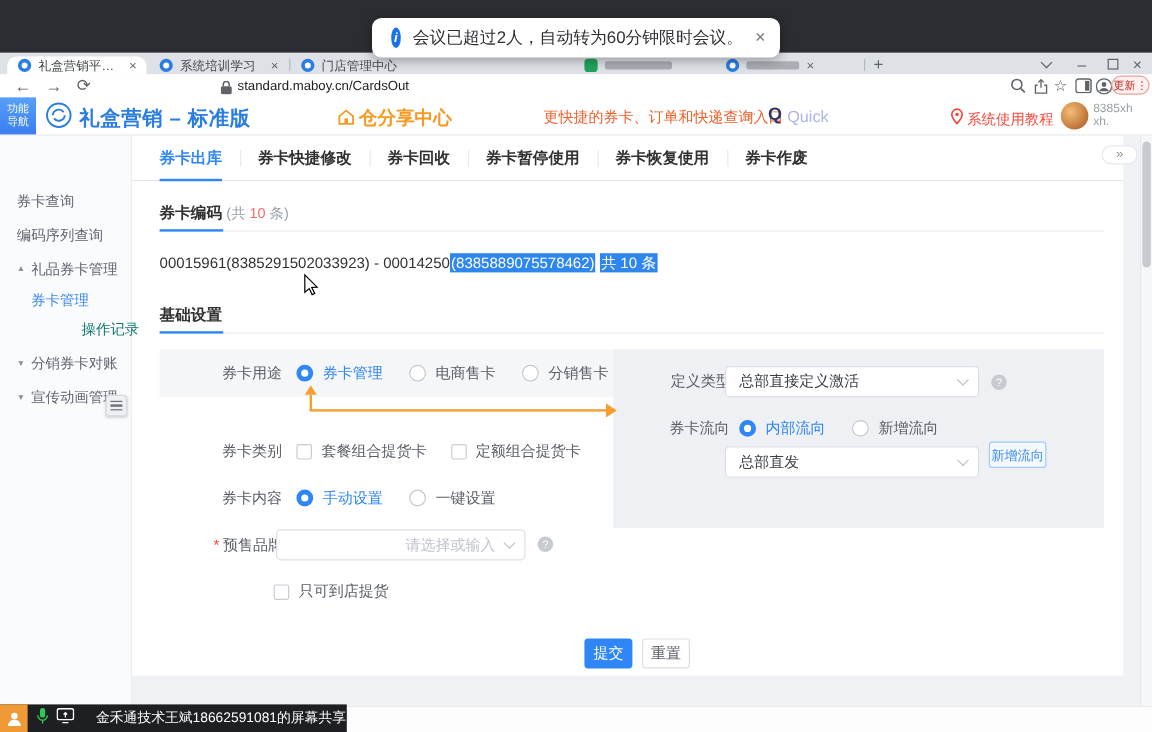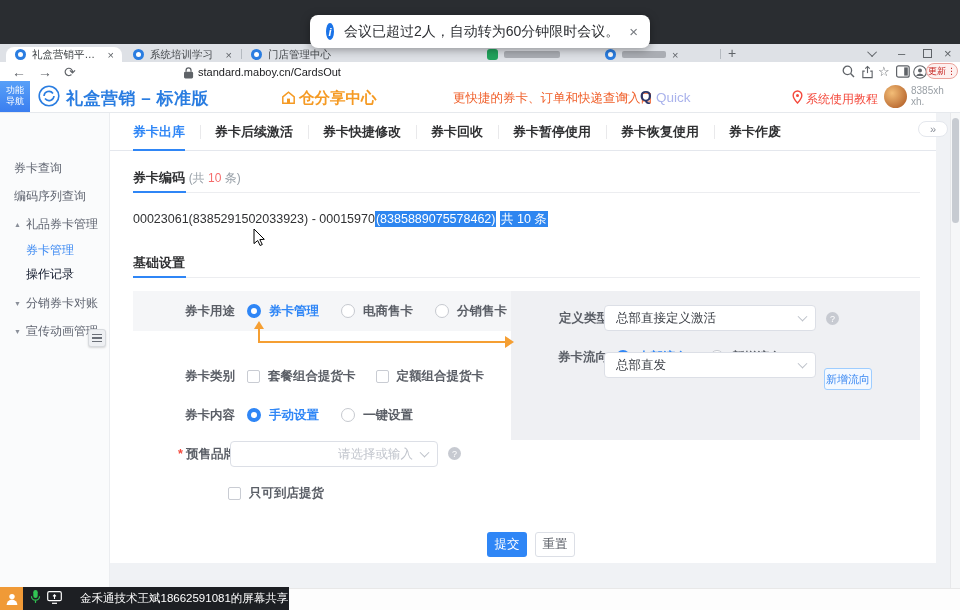--- a/index.html
+++ b/index.html
@@ -64,21 +64,21 @@
   
   .page { left:0; top:113px; width:960px; height:475px; background:#f0f2f5; }
   .sidebar { left:0; top:113px; width:110px; height:475px; background:#fafbfc; border-right:1px solid #ebedf0; z-index:2;}
   .sb-title { height:38px; background:#edf0f3; display:flex; align-items:center; padding-left:14px;
     font-size:13px; font-weight:bold; color:#303133; }
   .sb-item { position:absolute; left:0; width:100%; height:24px; display:flex; align-items:center;
     font-size:12px; color:#5f6470; padding-left:14px; }
   .sb-item .tri { font-size:7px; color:#8a8f99; margin-right:5px; margin-left:-6px; }
   .sb-item.child { padding-left:26px; }
   .sb-item.on { color:#3d8af2; }
-  .sb-item.dim { color:#0f172a; }
+  .sb-item.dim { color:#0f766e;margin-left:42px; }
   .sb-handle { position:absolute; left:88px; top:216px; width:18px; height:18px; background:#eef0f3;
     border:1px solid #d7dade; border-radius:3px; box-shadow:0 1px 2px rgba(0,0,0,.15);
     display:flex; flex-direction:column; justify-content:center; gap:2px; padding:0 3px;}
   .sb-handle i { display:block; height:1.5px; background:#6b7078; }
 
   
   .card { left:110px; top:113px; width:826px; height:450px; background:#fff; z-index:1;}
   .ptabs { position:absolute; left:0; top:0; width:826px; height:38px; border-bottom:1px solid #e4e7ed;
     display:flex; align-items:center; padding-left:8px; }
   .ptab { position:relative; height:38px; line-height:38px; padding:0 15px; font-size:13px; color:#303133; font-weight:bold;}
@@ -93,21 +93,21 @@
   .sec-count b { color:#f56c6c; font-weight:normal; }
   .blue-seg { position:absolute; left:23px; width:53px; height:2px; background:#2f86f6; z-index:2;}
   .hr { position:absolute; left:23px; width:787px; height:1px; background:#ecedf0; }
 
   .code-line { position:absolute; left:23px; top:98px; font-size:12.5px; color:#303133; }
   .selhl { background:#2e86f0; color:#fff; padding:1px 1px; }
 
   .band-left { position:absolute; left:23px; top:178px; width:378px; height:40px; background:#f5f6f8; }
   .panel-right { position:absolute; left:401px; top:178px; width:409px; height:149px; background:#eff0f3; }
 
-  .frow { position:absolute; display:flex; align-items:center;font-weight:bold; }
+  .frow { position:absolute; display:flex; align-items:center; }
   .flabel { font-size:12.5px; color:#5a5e66; }
   .radio { width:14px; height:14px; border-radius:50%; border:1px solid #c6c9cf; background:#fff; flex:none;}
   .radio.on { border:4px solid #2f86f6; }
   .cbox { width:13px; height:13px; border:1px solid #c9ccd3; border-radius:2px; background:#fff; flex:none;}
   .opt { font-size:12.5px; color:#5a5e66; margin-left:8px; }
   .opt.on { color:#2f86f6; }
   .sel { position:absolute; background:#fff; border:1px solid #dcdfe6; border-radius:4px;
     display:flex; align-items:center; padding:0 24px 0 11px; font-size:12.5px; color:#3b3f46; }
   .sel .ph { color:#c0c4cc; }
   .chev { position:absolute; right:9px; top:50%; width:7px; height:7px;
@@ -294,40 +294,39 @@
   <div class="sb-handle">
       <i></i>
       <i></i>
       <i></i>
     </div>
 </div>
 
 <div class="abs card">
   <div class="ptabs">
     <div class="ptab on">券卡出库</div>
-    <div class="ptab">券卡后续激活</div>
     <div class="ptab">券卡快捷修改</div>
     <div class="ptab">券卡回收</div>
     <div class="ptab">券卡暂停使用</div>
     <div class="ptab">券卡恢复使用</div>
     <div class="ptab">券卡作废</div>
   </div>
   <div class="collapse-pill">»</div>
 
   <div class="sec-title" style="top:56px;">
     <span>券卡编码</span>
     <span class="sec-count">
       <span>(共 </span><b>10</b><span> 条)</span>
     </span>
   </div>
   <div class="blue-seg" style="top:78px;"></div>
   <div class="hr" style="top:79px;"></div>
 
   <div class="code-line">
-    <span>00023061(8385291502033923) - 00015970</span><span class="selhl">(8385889075578462)</span>
+    <span>00015961(8385291502033923) - 00014250</span><span class="selhl">(8385889075578462)</span>
     <span class="selhl">共 10 条</span>
   </div>
 
   <div class="sec-title" style="top:141px;">基础设置</div>
   <div class="blue-seg" style="top:163px;"></div>
   <div class="hr" style="top:164px;"></div>
 
   <div class="band-left"></div>
   <div class="panel-right"></div>
 
@@ -350,21 +349,21 @@
   </div>
   <div class="help" style="position:absolute; left:716px; top:199px;">?</div>
 
   <div class="frow" style="left:448px; top:234px; height:20px;">
     <span class="flabel">券卡流向</span>
     <span class="radio on" style="margin-left:8px;"></span>
     <span class="opt on">内部流向</span>
     <span class="radio" style="margin-left:22px;"></span>
     <span class="opt">新增流向</span>
   </div>
-  <div class="sel" style="left:494px; top:239px; width:212px; height:26px;">
+  <div class="sel" style="left:494px; top:259px; width:212px; height:26px;">
     <span>总部直发</span>
     <span class="chev"></span>
   </div>
   <div class="btn-outline-blue">新增流向</div>
 
   <div class="frow" style="left:75px; top:253px; height:20px;">
     <span class="flabel">券卡类别</span>
     <span class="cbox" style="margin-left:12px;"></span>
     <span class="opt">套餐组合提货卡</span>
     <span class="cbox" style="margin-left:20px;"></span>

